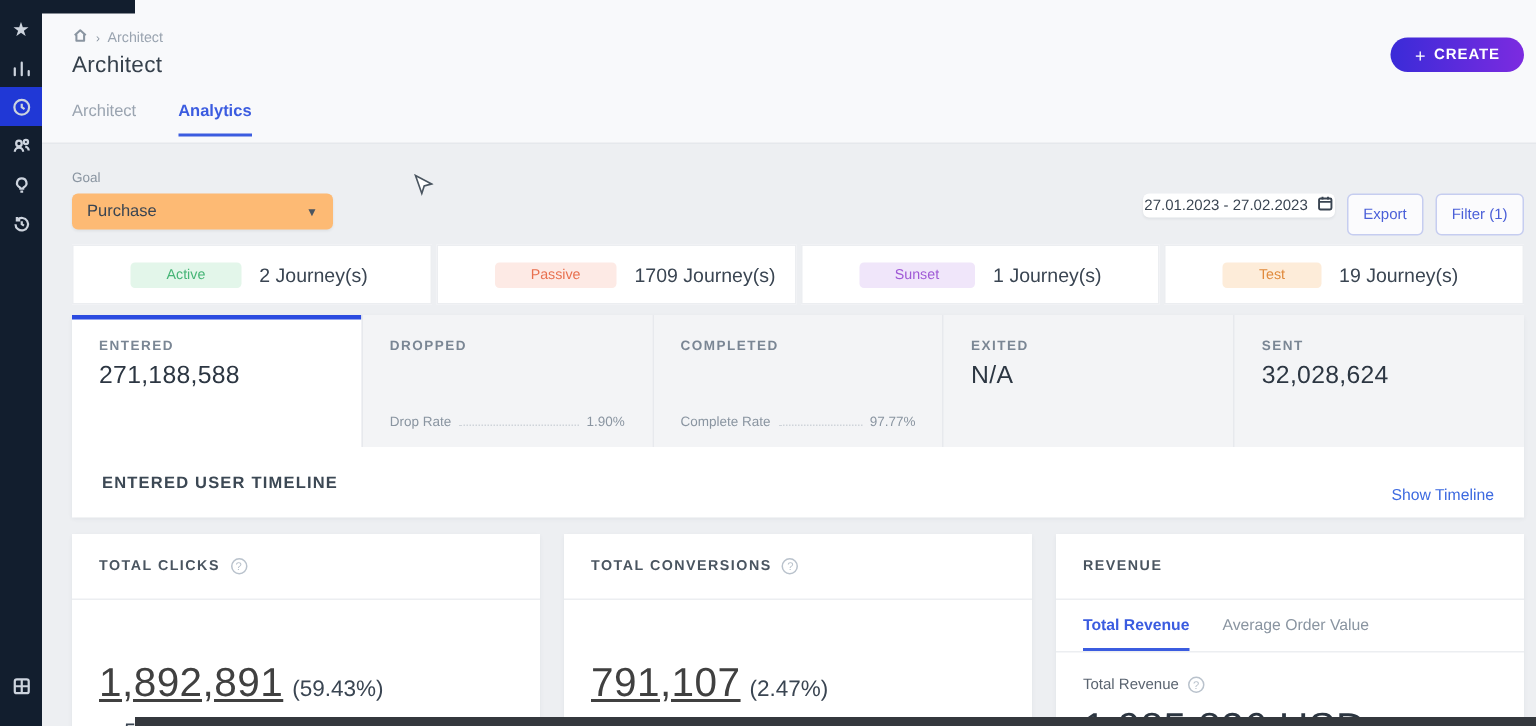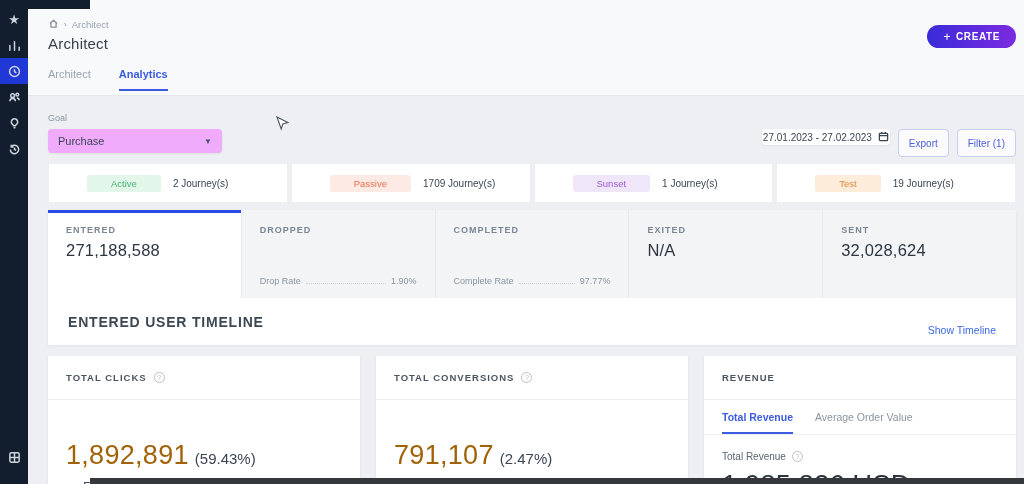--- a/index.html
+++ b/index.html
@@ -41,21 +41,21 @@
     position:absolute; right:8px; top:25px; height:23px; padding:0 16px;
     border:none; border-radius:999px; color:#fff; font-size:10px; font-weight:bold; letter-spacing:0.6px;
     background:linear-gradient(90deg,#3a2bd8,#7c2be0); display:flex; align-items:center; gap:5px; cursor:pointer;
     font-family:"Liberation Sans", sans-serif;
   }
   .create-plus { font-size:12px; font-weight:normal; }
 
   
   .goal-label { position:absolute; left:48px; top:113px; font-size:9px; color:#8a95a1; }
   .goal-select {
-    position:absolute; left:48px; top:129px; width:174px; height:24px; background:#f0abfc;
+    position:absolute; left:48px; top:129px; width:174px; height:24px; background:#fdba74;
     border-radius:4px; box-shadow:0 1px 2px rgba(40,50,70,0.08); display:flex; align-items:center;
     justify-content:space-between; padding:0 10px; font-size:11px; color:#3a4552; cursor:pointer;
   }
   .caret { font-size:8px; color:#4a5560; }
   .toolbar-right { position:absolute; right:8px; top:129px; display:flex; gap:8px; }
   .date-box {
     width:128px; height:16px; background:#fff; border-radius:4px; box-shadow:0 1px 2px rgba(40,50,70,0.08);
     display:flex; align-items:center; justify-content:center; gap:6px; font-size:10px; color:#3a4552; cursor:pointer;
   }
   .date-box svg { width:11px; height:11px; stroke:#3a4552; fill:none; stroke-width:1.4; }
@@ -66,47 +66,47 @@
   }
 
   
   .status-row { position:absolute; left:48px; right:8px; top:163px; height:40px; display:flex; gap:3px; }
   .status-card { flex:1; background:#fff; border:1px solid #eceef1; display:flex; align-items:center; padding-left:22px; gap:12px; }
   .badge { font-size:9.5px; padding:3px 24px; border-radius:3px;margin-left:16px; }
   .badge-active  { background:#e3f6ea; color:#46b576; }
   .badge-passive { background:#fdeae5; color:#e8704f; }
   .badge-sunset  { background:#f0e6fa; color:#a05ad6; }
   .badge-test    { background:#fdecd9; color:#e08a3c; }
-  .status-count { font-size:10px; color:#3a4552; }
+  .status-count { font-size:13px; color:#3a4552; }
 
   
   .stats-panel { position:absolute; left:48px; right:8px; top:210px; height:135px; background:#fff;
     box-shadow:0 1px 3px rgba(40,50,70,0.06); }
   .stats-cards { display:flex; height:88px; }
   .stat-card { flex:1; background:#f3f4f6; border-left:1px solid #e7e9ed; padding:15px 18px 0 18px; position:relative; cursor:pointer; }
   .stat-card:first-child { border-left:none; }
   .stat-card.active { background:#fff; border-top:3px solid #2b4be0; padding-top:12px; }
   .stat-label { font-size:9px; letter-spacing:1px; color:#7a8694; font-weight:bold; }
   .stat-value { font-size:16.5px; color:#2c3642; margin-top:6px; letter-spacing:0.2px; }
   .rate-row { position:absolute; left:18px; right:18px; bottom:12px; display:flex; align-items:baseline; font-size:9px; color:#8a95a1; }
   .rate-fill { flex:1; border-bottom:1px dotted #cfd4da; margin:0 5px; height:9px; }
   .timeline-bar { height:47px; display:flex; align-items:center; justify-content:space-between; padding:0 20px; }
-  .timeline-label { font-size:14px; font-weight:bold; letter-spacing:0.8px; color:#3c4854; }
+  .timeline-label { font-size:11px; font-weight:bold; letter-spacing:0.8px; color:#3c4854; }
   .timeline-link { font-size:10.5px; color:#3d6ae0; cursor:pointer;margin-top:16px; }
 
   
   .cards-row { position:absolute; left:48px; right:8px; top:356px; height:200px; display:flex; gap:16px; }
   .metric-card { flex:1; background:#fff; box-shadow:0 1px 3px rgba(40,50,70,0.06); }
   .card-head { height:44px; display:flex; align-items:center; gap:7px; padding:0 18px; border-bottom:1px solid #eceef1; }
   .card-title { font-size:9.5px; font-weight:bold; letter-spacing:1px; color:#4a5560; }
   .qmark { width:11px; height:11px; border:1px solid #b9c2cc; border-radius:50%; color:#b9c2cc;
     font-size:7.5px; display:inline-flex; align-items:center; justify-content:center; flex:0 0 auto; }
   .metric-body { padding:40px 18px 0 18px; }
   .big-row { display:flex; align-items:baseline; gap:6px; }
-  .big-value { font-size:27px; color:#a16207; letter-spacing:0.3px; }
+  .big-value { font-size:27px; color:#404040; letter-spacing:0.3px;text-decoration:underline; }
   .big-pct { font-size:15px; color:#3a4552; }
   .change-row { display:flex; align-items:center; gap:6px; margin-top:8px; }
   .up-arrow { color:#27ae60; font-size:13px; font-weight:bold; }
   .change-value { font-size:14px; color:#3a4552; }
 
   
   .rev-tabs { display:flex; gap:22px; padding:0 18px; border-bottom:1px solid #eceef1; }
   .rev-tab { font-size:10.5px; color:#8a95a1; padding:11px 0 9px 0; cursor:pointer; }
   .rev-tab.active { color:#3b5ce0; font-weight:bold; border-bottom:2px solid #3b5ce0; }
   .rev-body { padding:16px 18px 0 18px; }

